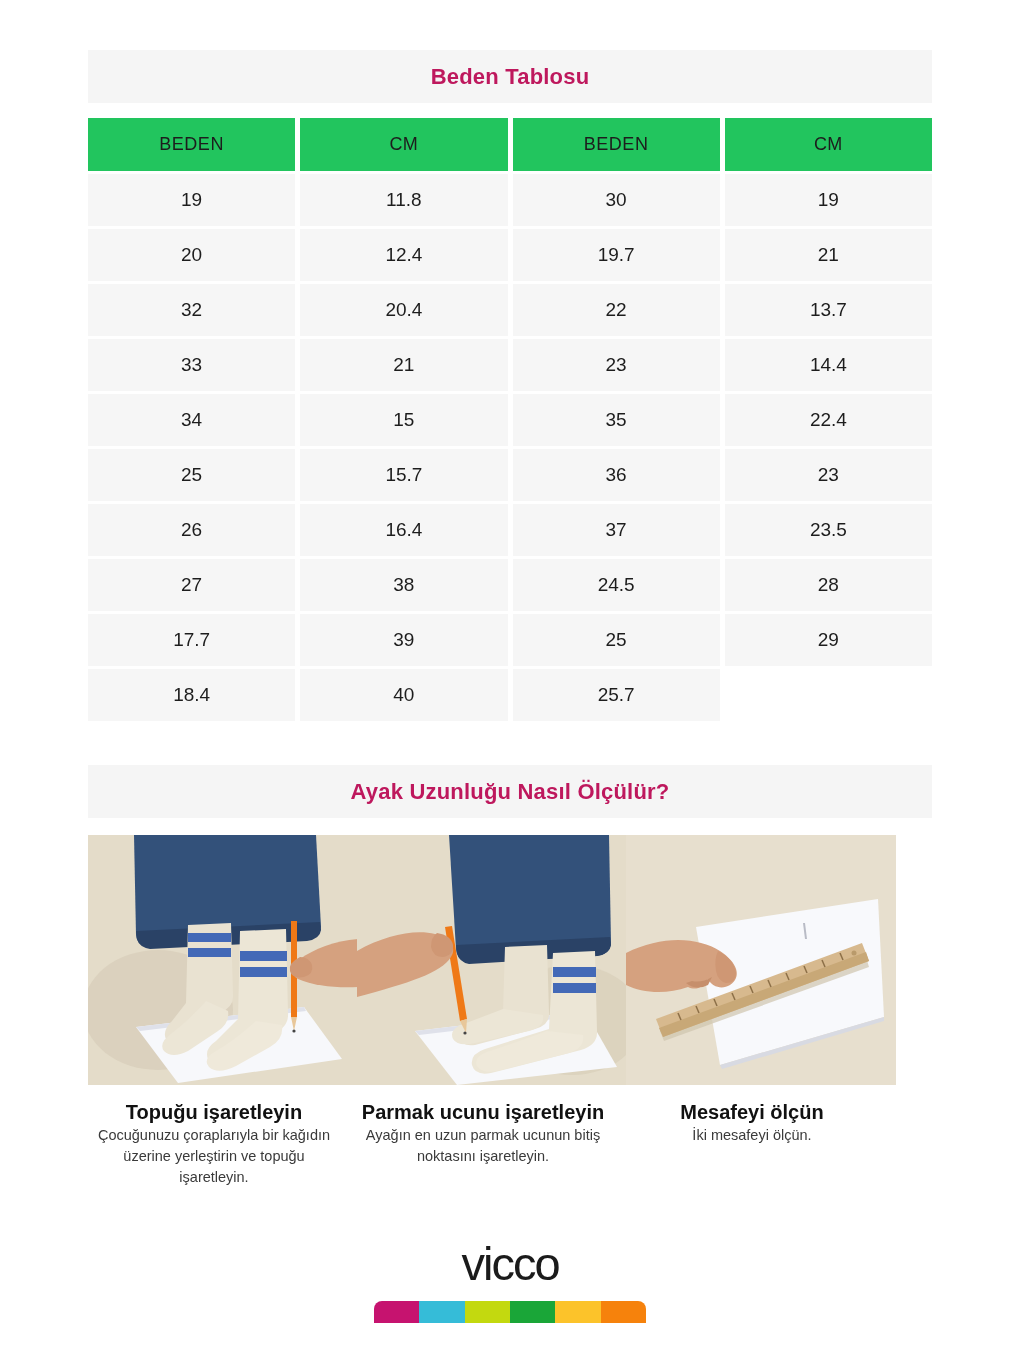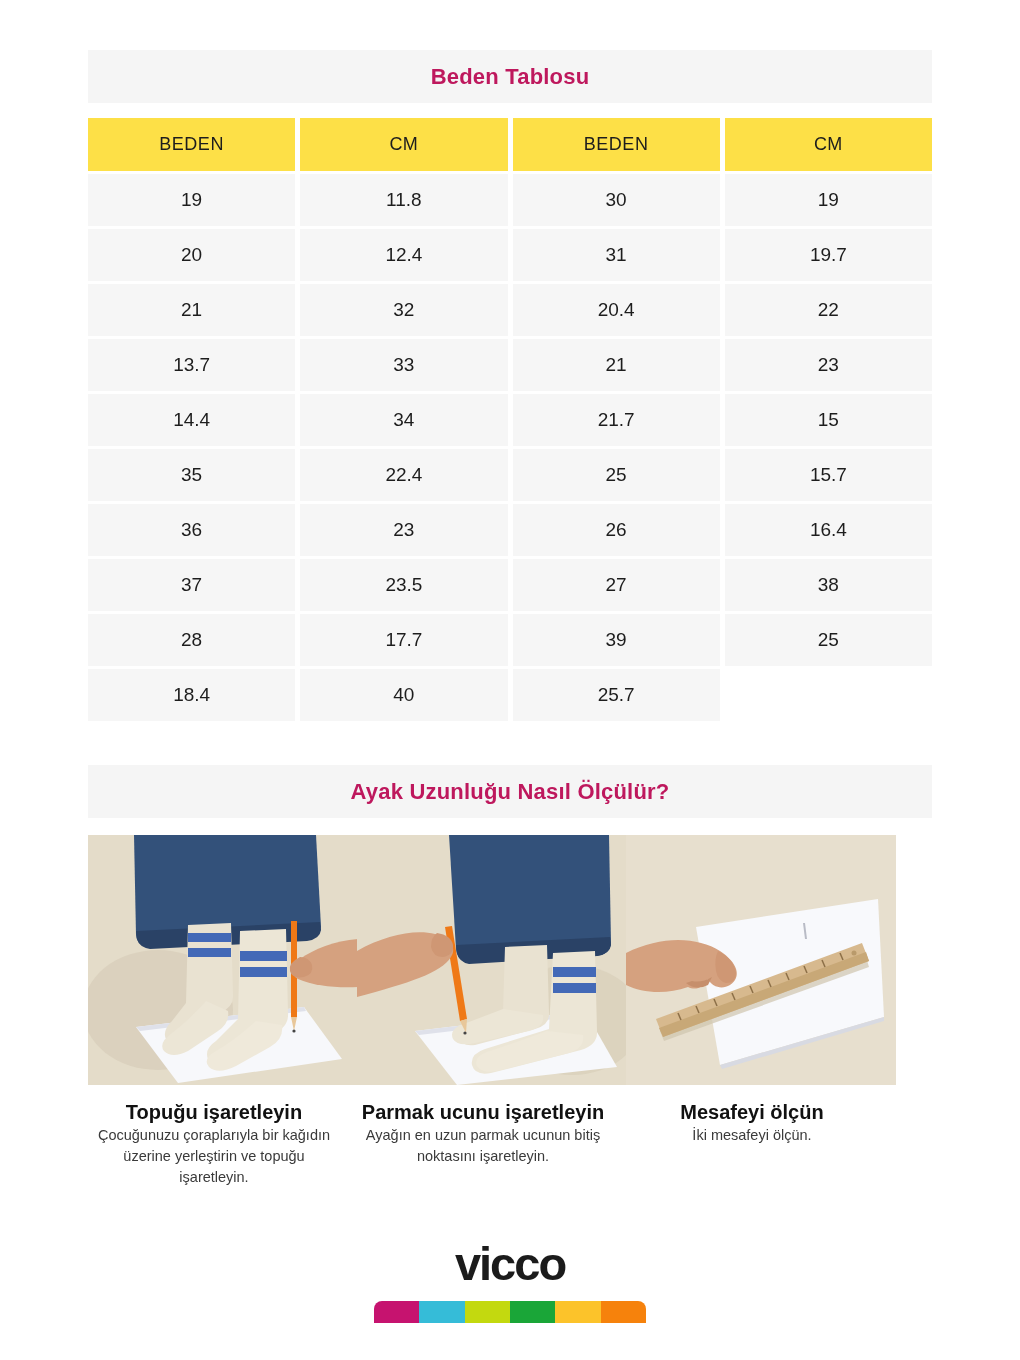--- a/index.html
+++ b/index.html
@@ -29,21 +29,21 @@
   }
   .size-grid .cell {
     height: 52px;
     display: flex; align-items: center; justify-content: center;
     background: #f6f6f6;
     font-size: 19px;
     color: #1d1d1d;
   }
   .size-grid .cell.head {
     height: 53px;
-    background: #fde047;
+    background: #22c55e;
     font-size: 18px;
     letter-spacing: 0.5px;
   }
 
   .measure-header { margin-top: 44px; }
 
   .steps {
     margin-top: 17px;
     display: flex;
     gap: 17px;
@@ -61,21 +61,21 @@
   .step .step-desc {
     margin-top: 1px;
     text-align: center;
     font-size: 14.5px; line-height: 1.45;
     color: #3a3a3a;
   }
 
   .brand { margin-top: 52px; text-align: center; }
   .brand .wordmark {
     font-size: 47px;
-    font-weight: bold;
+    font-weight: normal;
     letter-spacing: -2px;
     color: #1b1b1b;
     line-height: 1;
   }
   .brand .color-bar {
     margin: 14px auto 0 auto;
     width: 272px; height: 22px;
     display: flex;
     border-radius: 8px 8px 0 0;
     overflow: hidden;
@@ -96,50 +96,50 @@
     <div class="cell head">CM</div>
     <div class="cell head">BEDEN</div>
     <div class="cell head">CM</div>
 
   <div class="cell">19</div>
       <div class="cell">11.8</div>
       <div class="cell">30</div>
       <div class="cell">19</div>
       <div class="cell">20</div>
       <div class="cell">12.4</div>
-      <div class="cell">31</div>
       <div class="cell">19.7</div>
       <div class="cell">21</div>
       <div class="cell">32</div>
       <div class="cell">20.4</div>
       <div class="cell">22</div>
       <div class="cell">13.7</div>
       <div class="cell">33</div>
       <div class="cell">21</div>
       <div class="cell">23</div>
       <div class="cell">14.4</div>
       <div class="cell">34</div>
-      <div class="cell">21.7</div>
       <div class="cell">15</div>
       <div class="cell">35</div>
       <div class="cell">22.4</div>
       <div class="cell">25</div>
       <div class="cell">15.7</div>
       <div class="cell">36</div>
       <div class="cell">23</div>
       <div class="cell">26</div>
       <div class="cell">16.4</div>
       <div class="cell">37</div>
       <div class="cell">23.5</div>
       <div class="cell">27</div>
       <div class="cell">38</div>
+      <div class="cell">24.5</div>
       <div class="cell">28</div>
       <div class="cell">17.7</div>
       <div class="cell">39</div>
       <div class="cell">25</div>
+      <div class="cell">29</div>
       <div class="cell">18.4</div>
       <div class="cell">40</div>
       <div class="cell">25.7</div>
     </div>
 
   <div class="section-header measure-header">
     <span>Ayak Uzunluğu Nasıl Ölçülür?</span>
   </div>
 
   <div class="steps">

